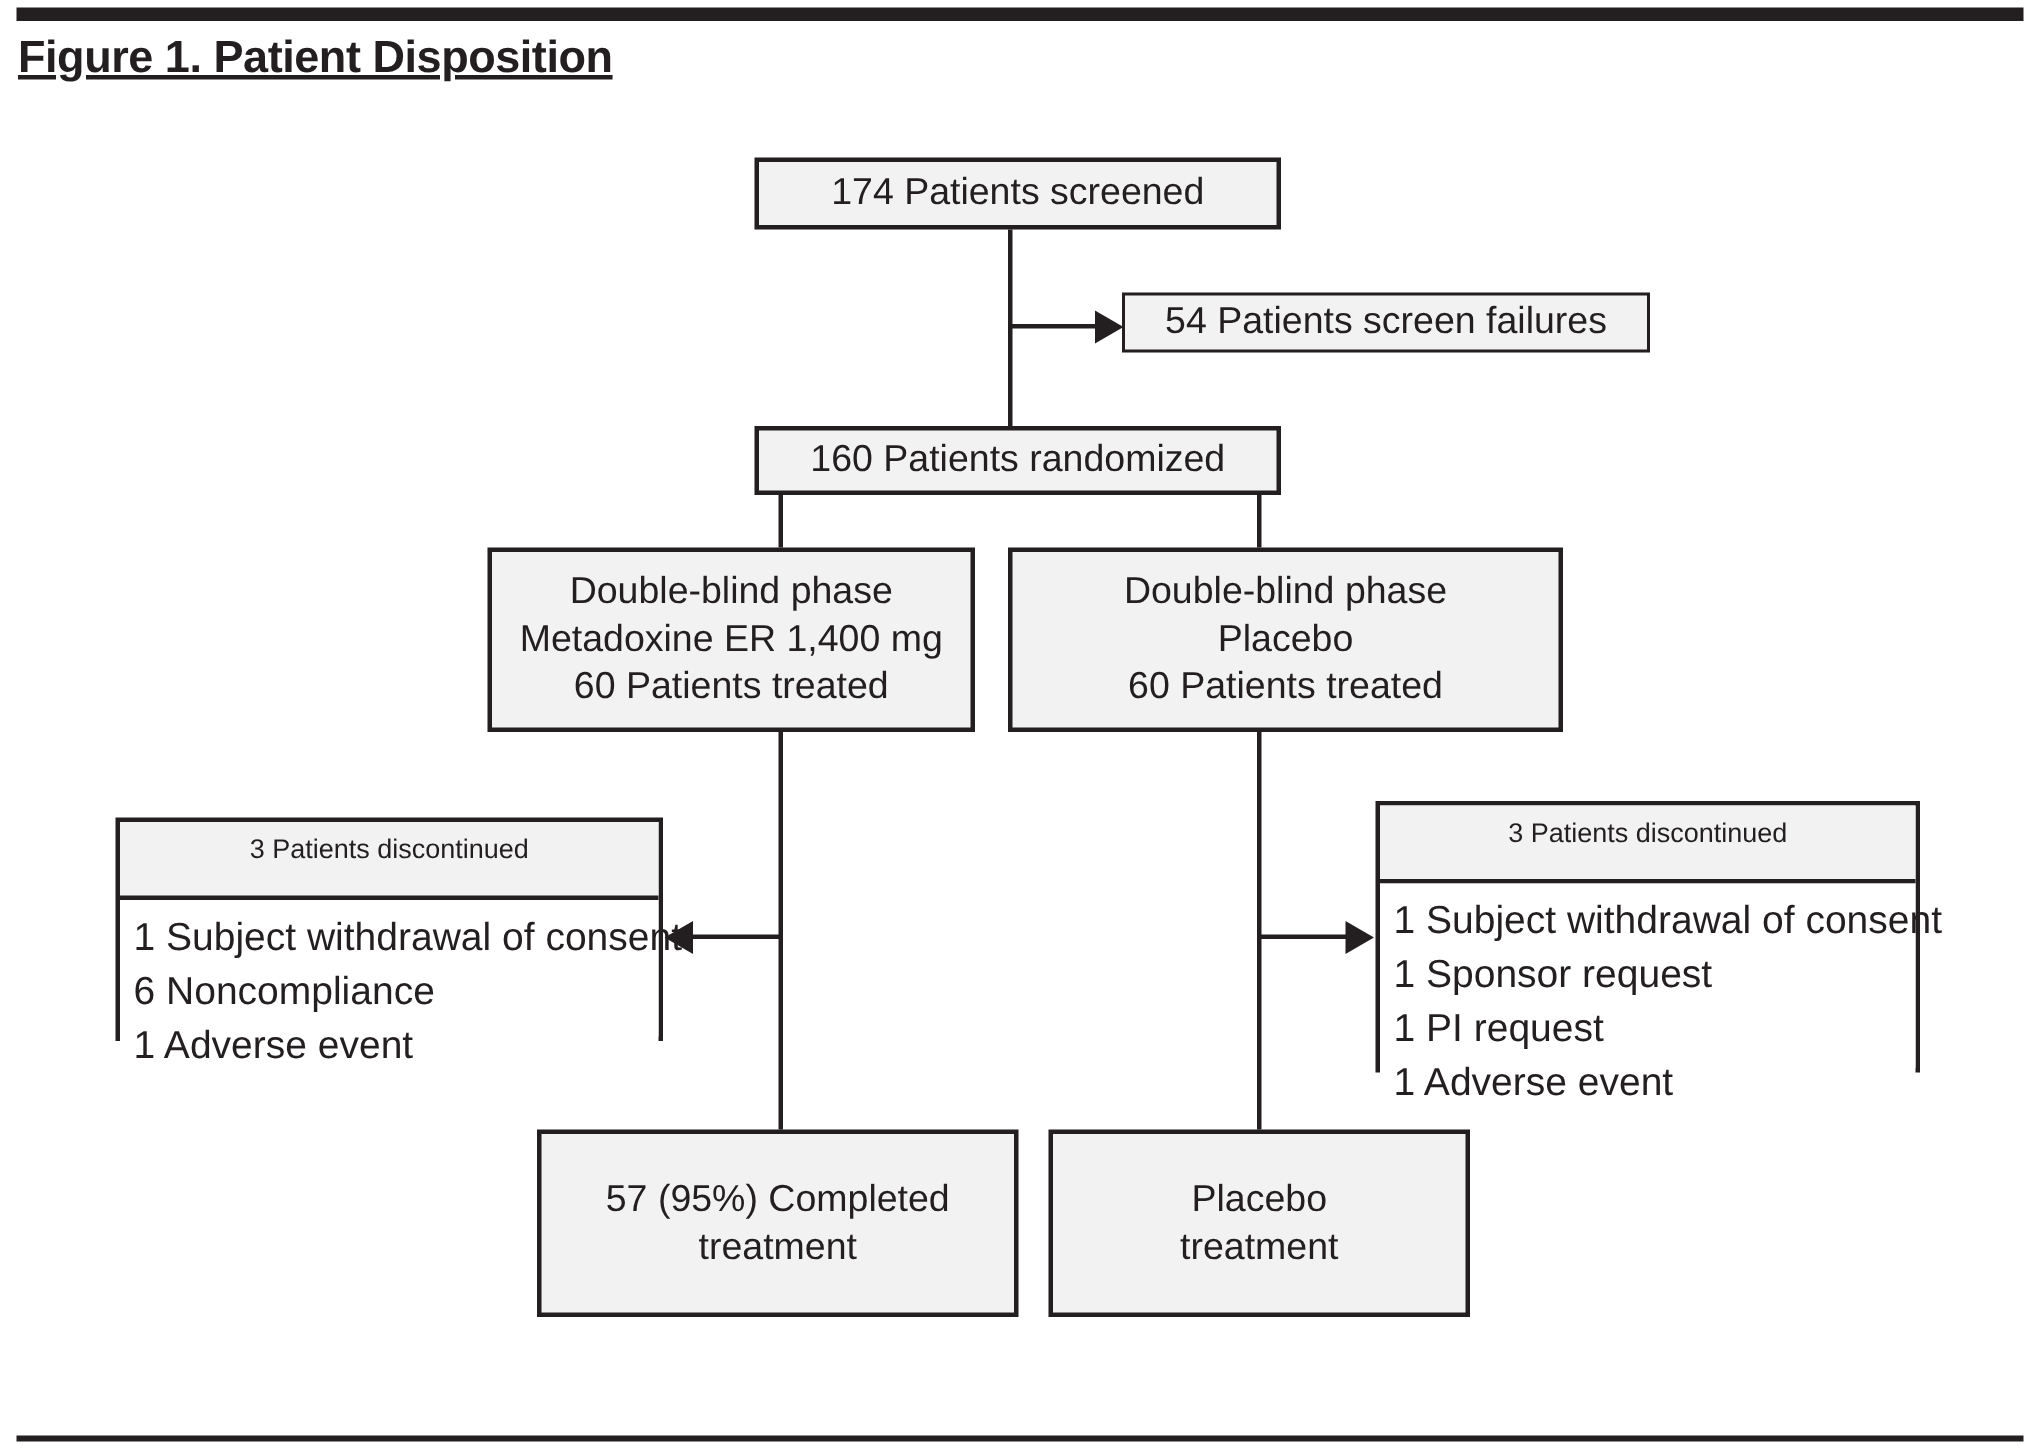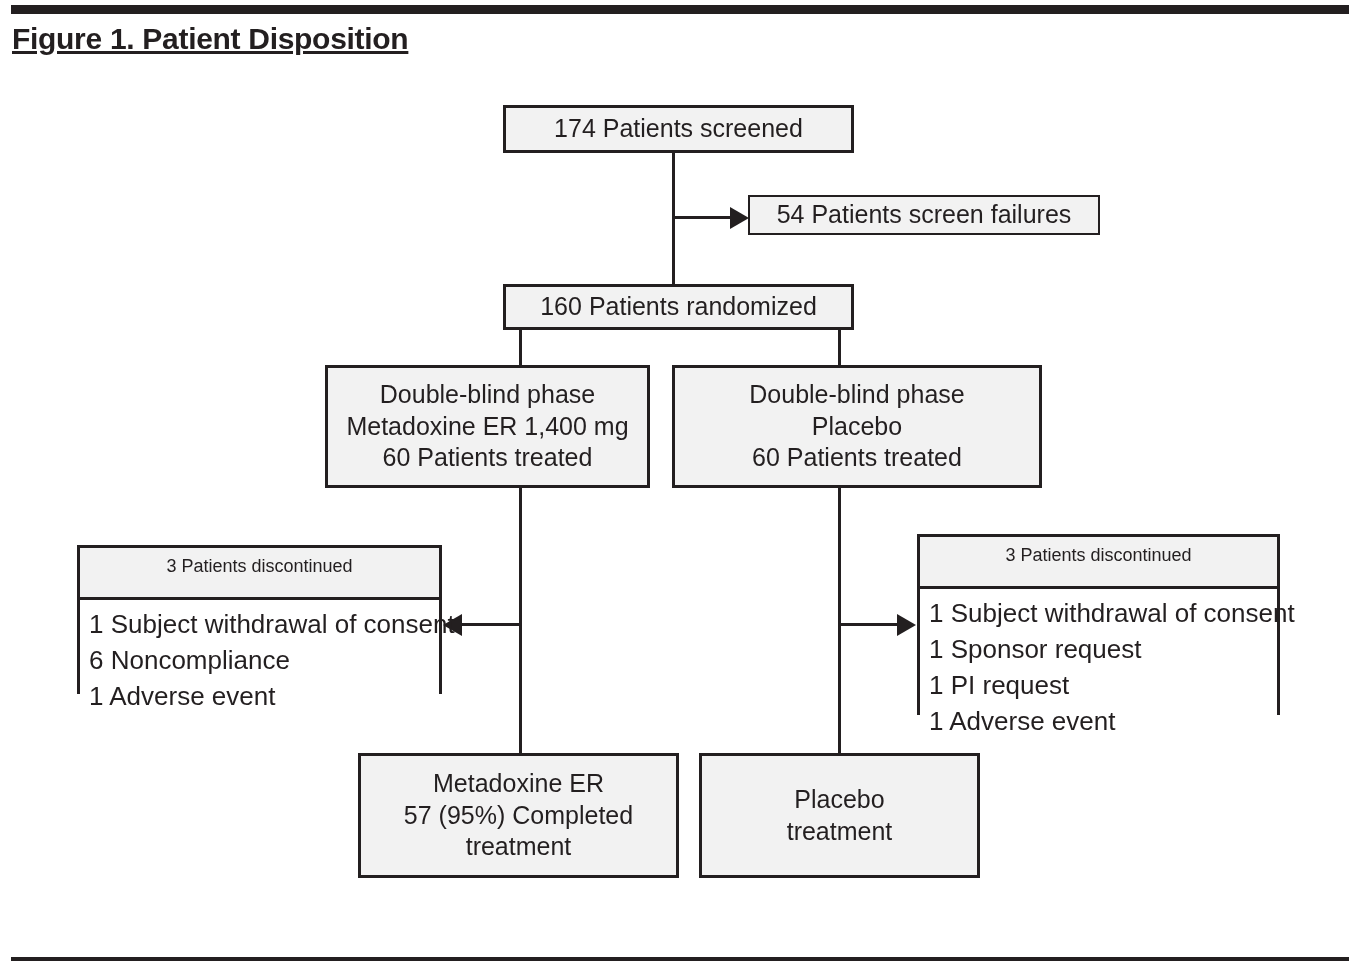--- a/index.html
+++ b/index.html
@@ -197,21 +197,20 @@
     <div class="disc-head">3 Patients discontinued</div>
     <div class="disc-list">
       <span class="item">1 Subject withdrawal of consent</span>
       <span class="item">1 Sponsor request</span>
       <span class="item">1 PI request</span>
       <span class="item">1 Adverse event</span>
     </div>
   </div>
 
   <div class="box" style="left:358px; top:753px; width:321px; height:125px;">
-    <span class="line">Metadoxine ER</span>
     <span class="line">57 (95%) Completed</span>
     <span class="line">treatment</span>
   </div>
 
   <div class="box" style="left:699px; top:753px; width:281px; height:125px;">
     <span class="line">Placebo</span>
     <span class="line">treatment</span>
   </div>
 
 

